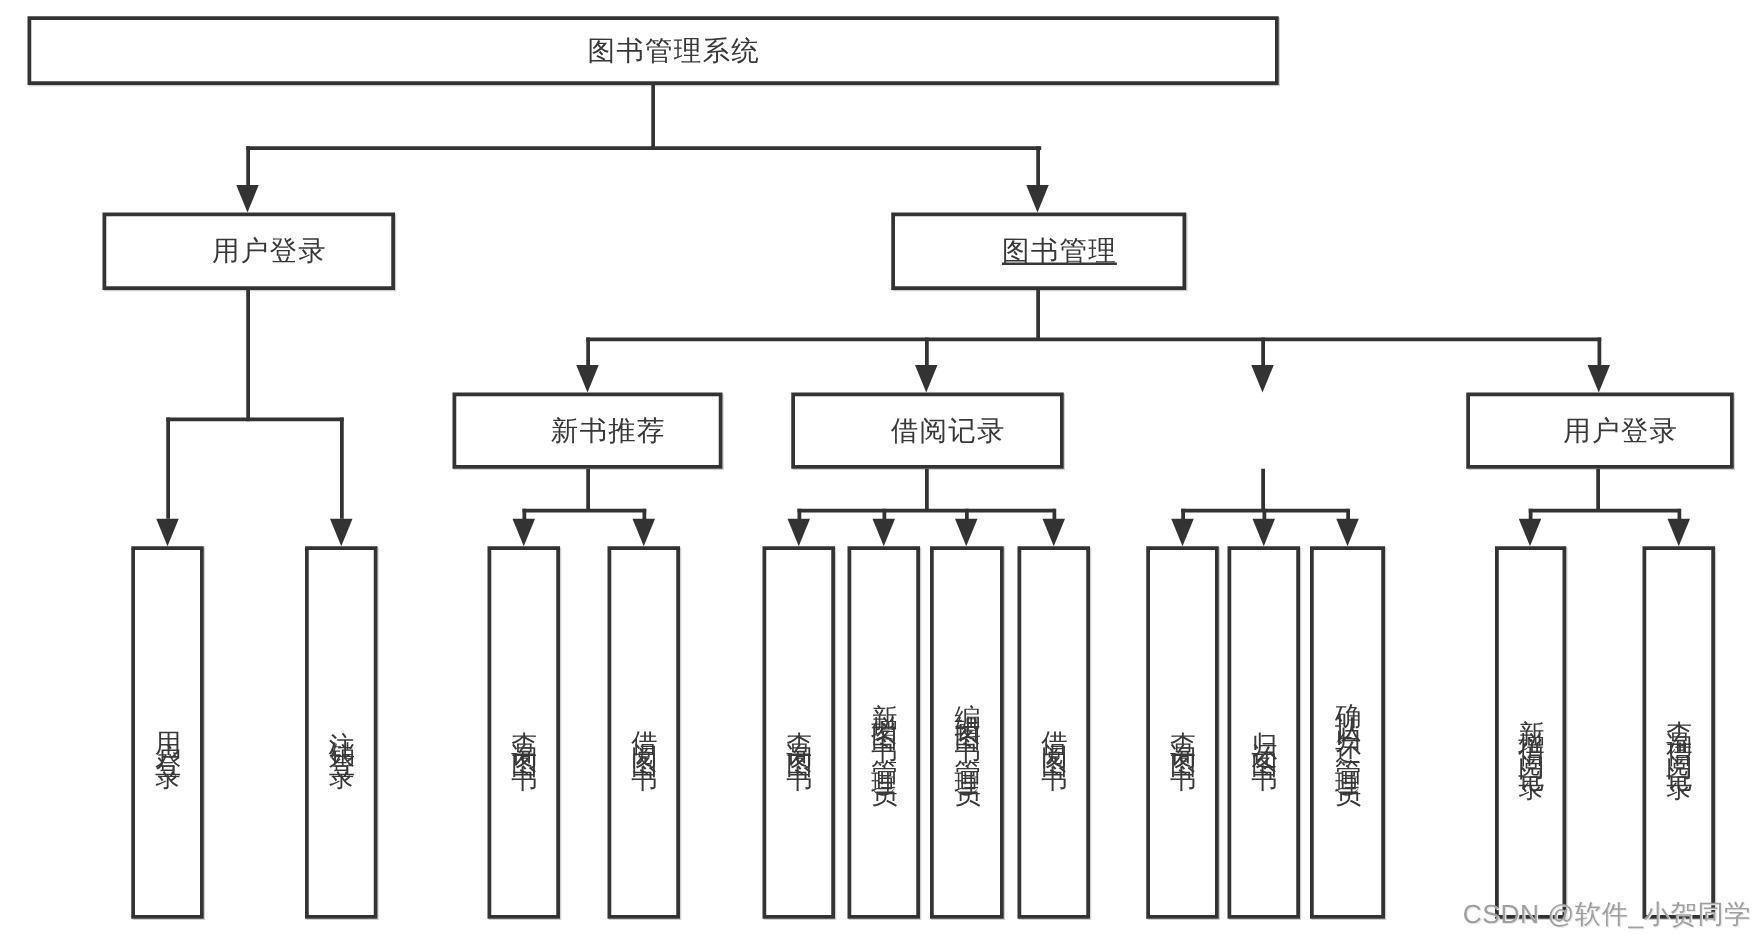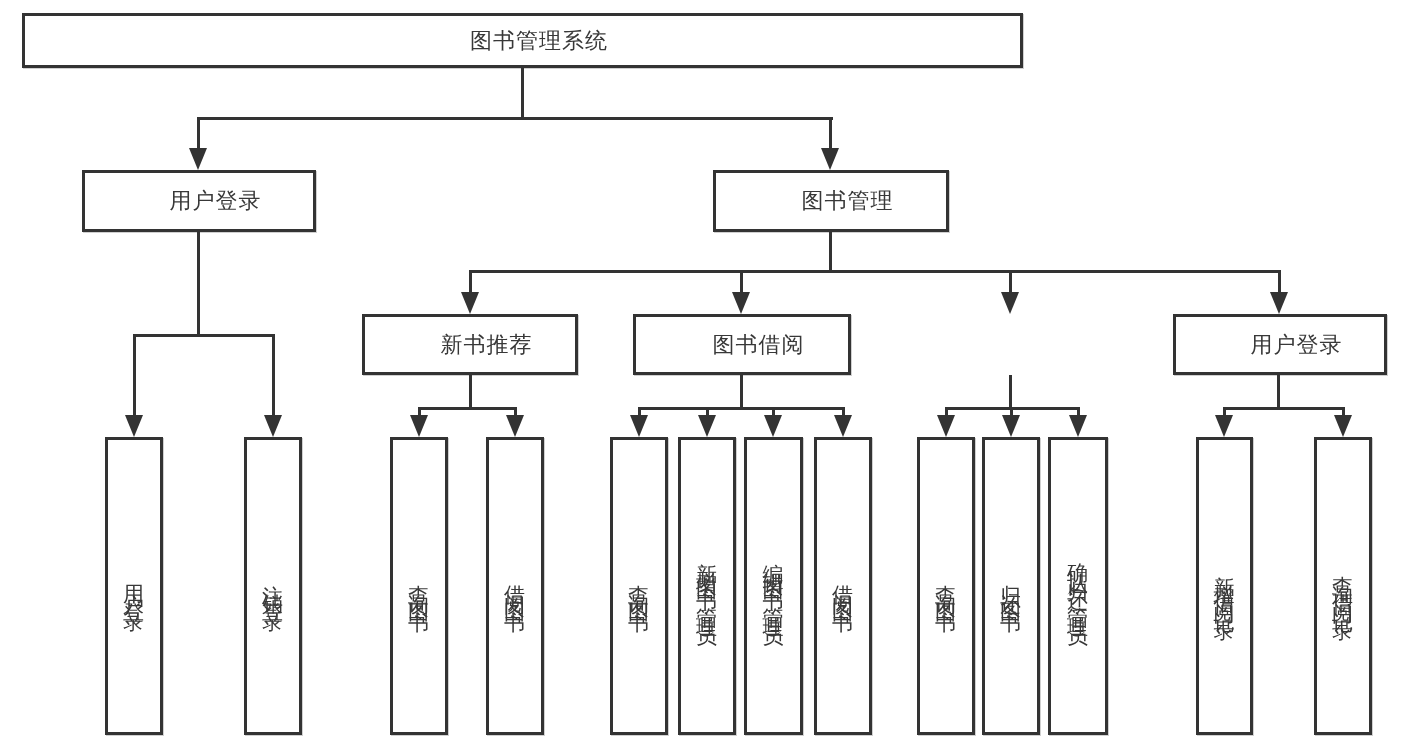--- a/index.html
+++ b/index.html
@@ -90,21 +90,21 @@
   <div class="vline" style="left:521px; top:68px; height:51px;"></div>
   <div class="hline" style="left:197px; top:117px; width:636px;"></div>
   <div class="vline" style="left:197px; top:117px; height:33px;"></div>
   <div class="arrow" style="left:189px; top:148px;"></div>
   <div class="vline" style="left:829px; top:117px; height:33px;"></div>
   <div class="arrow" style="left:821px; top:148px;"></div>
 
   <div class="box" style="left:82px; top:170px; width:234px; height:62px;">
     <span>用户登录</span>
   </div>
-  <div class="box" style="left:713px; top:170px; width:236px; height:62px;">
+  <div class="box" style="left:713px; top:170px; width:236px; height:62px;text-decoration:underline;">
     <span>图书管理</span>
   </div>
 
   <div class="vline" style="left:197px; top:232px; height:105px;"></div>
   <div class="hline" style="left:133px; top:334px; width:142px;"></div>
   <div class="vline" style="left:133px; top:334px; height:81px;"></div>
   <div class="arrow" style="left:125px; top:415px;"></div>
   <div class="vline" style="left:272px; top:334px; height:81px;"></div>
   <div class="arrow" style="left:264px; top:415px;"></div>
 
@@ -116,21 +116,21 @@
   <div class="arrow" style="left:732px; top:292px;"></div>
   <div class="vline" style="left:1009px; top:270px; height:24px;"></div>
   <div class="arrow" style="left:1001px; top:292px;"></div>
   <div class="vline" style="left:1278px; top:270px; height:24px;"></div>
   <div class="arrow" style="left:1270px; top:292px;"></div>
 
   <div class="box" style="left:362px; top:314px; width:216px; height:61px;">
     <span>新书推荐</span>
   </div>
   <div class="box" style="left:633px; top:314px; width:218px; height:61px;">
-    <span>图书借阅</span>
+    <span>借阅记录</span>
   </div>
   <div class="box" style="left:1173px; top:314px; width:214px; height:61px;">
     <span>用户登录</span>
   </div>
 
   <div class="vline" style="left:469px; top:375px; height:34px;"></div>
   <div class="hline" style="left:418px; top:407px; width:99px;"></div>
   <div class="vline" style="left:418px; top:407px; height:9px;"></div>
   <div class="arrow" style="left:410px; top:415px;"></div>
   <div class="vline" style="left:514px; top:407px; height:9px;"></div>
@@ -200,14 +200,15 @@
     <span class="vtext">确认归还（管理员）</span>
   </div>
 
   <div class="vbox" style="left:1196px; top:437px; width:57px; height:298px;">
     <span class="vtext">新增借阅记录</span>
   </div>
   <div class="vbox" style="left:1314px; top:437px; width:58px; height:298px;">
     <span class="vtext">查询借阅记录</span>
   </div>
 
+  <div id="watermark">CSDN @软件_小贺同学</div>
 
 </div>
 
 </body></html>

